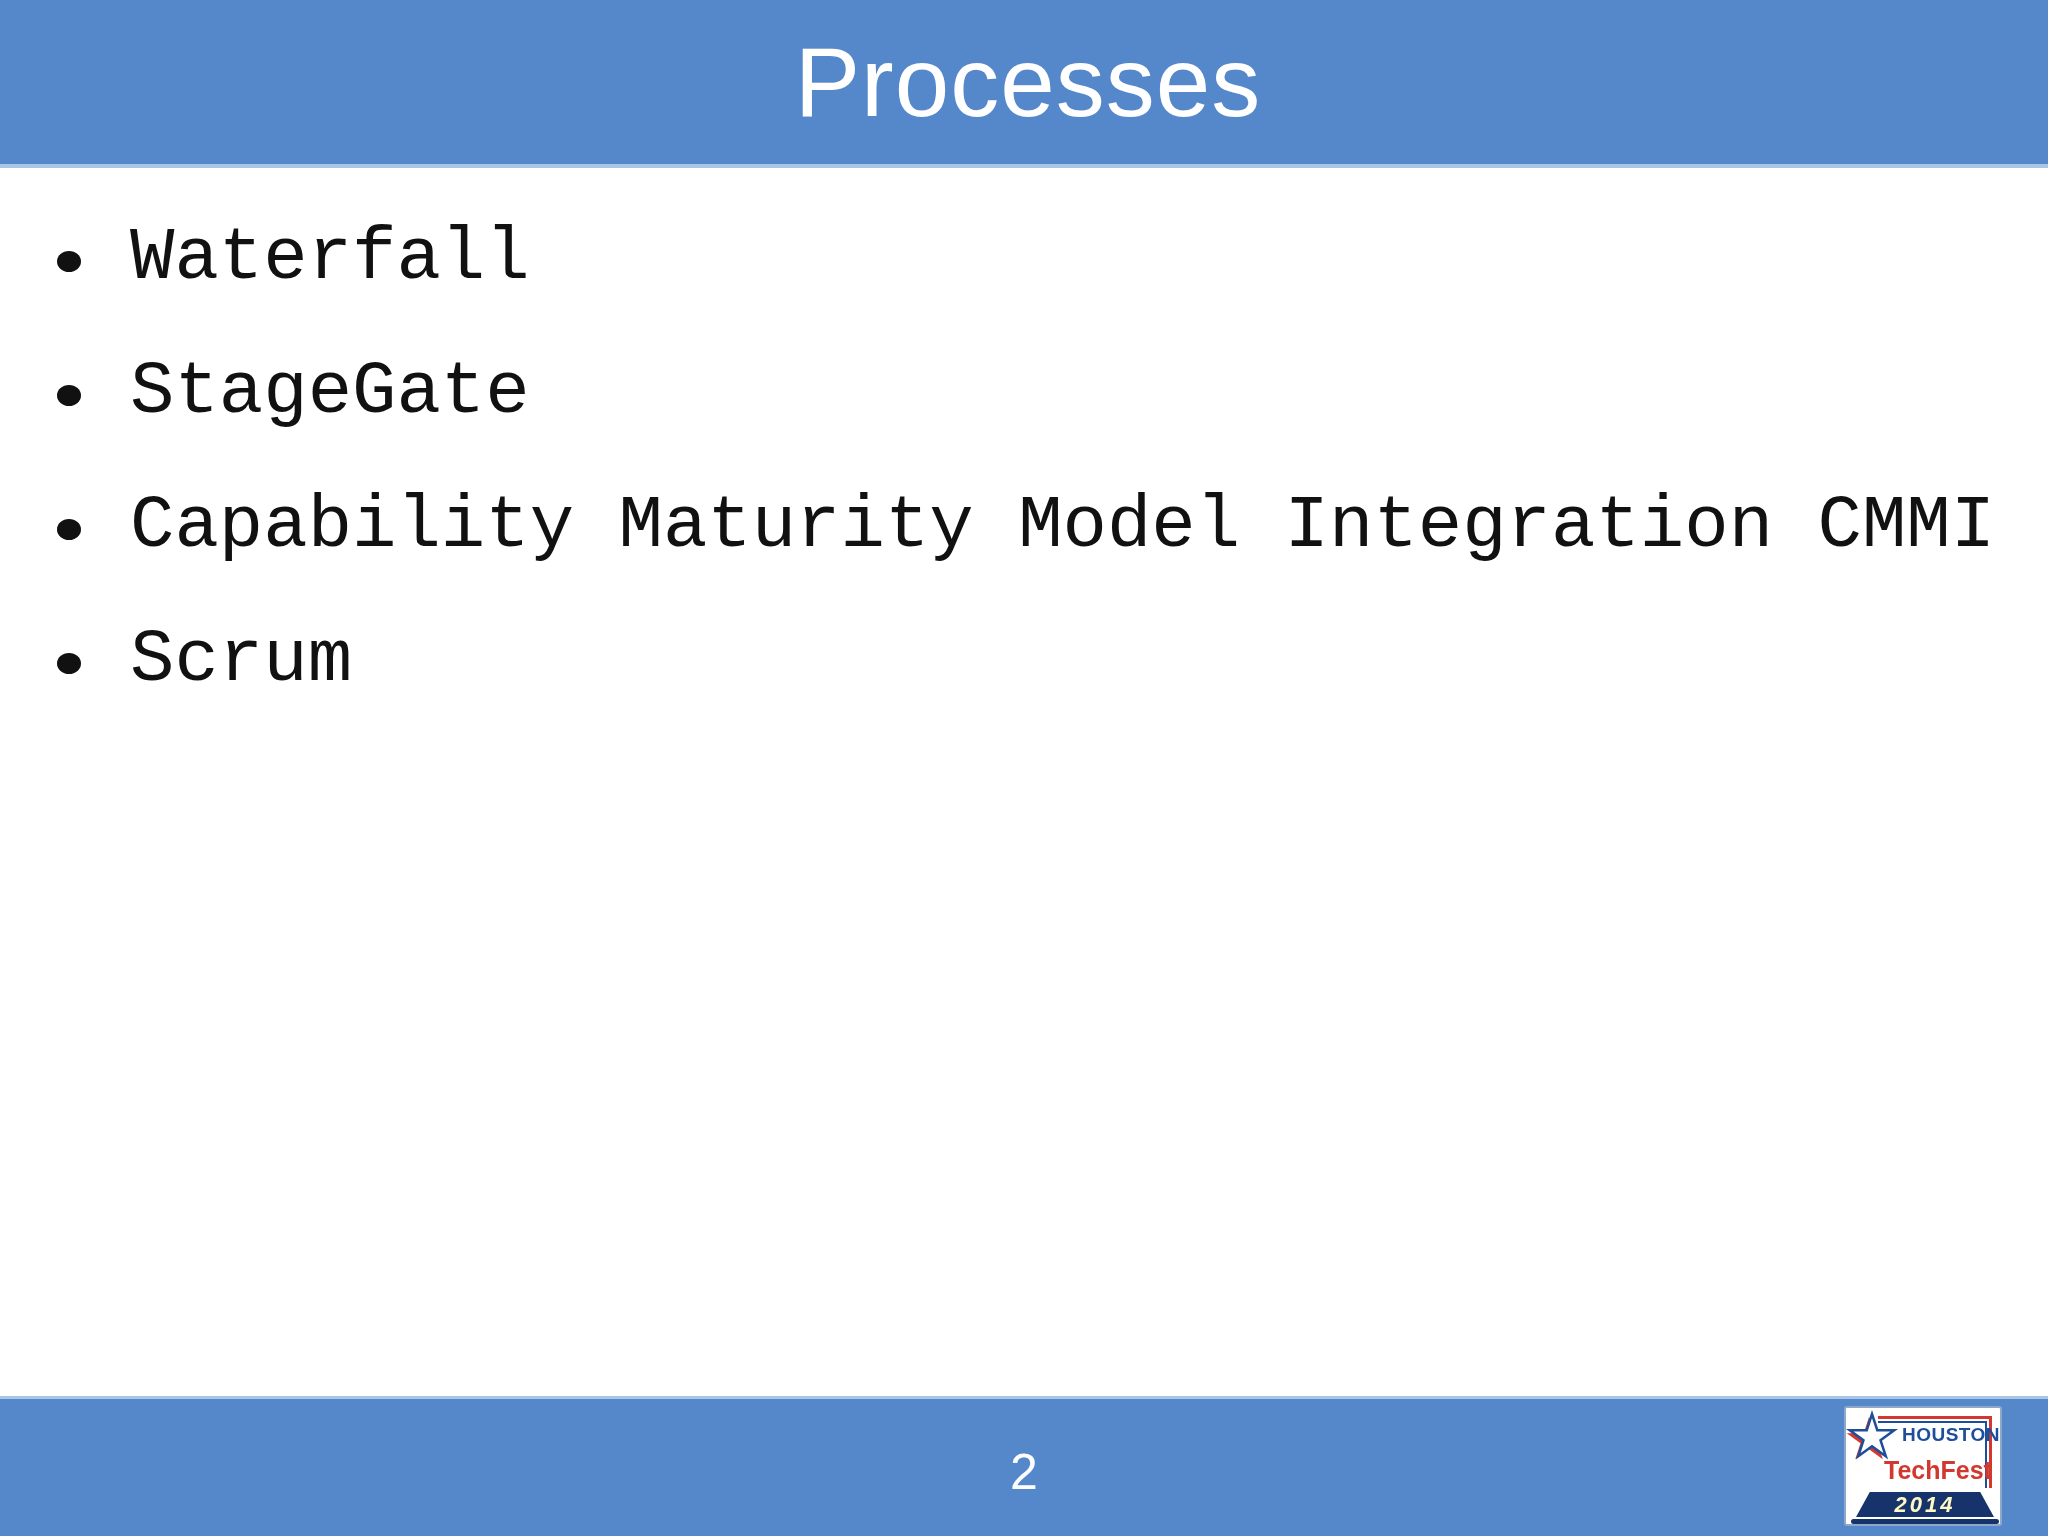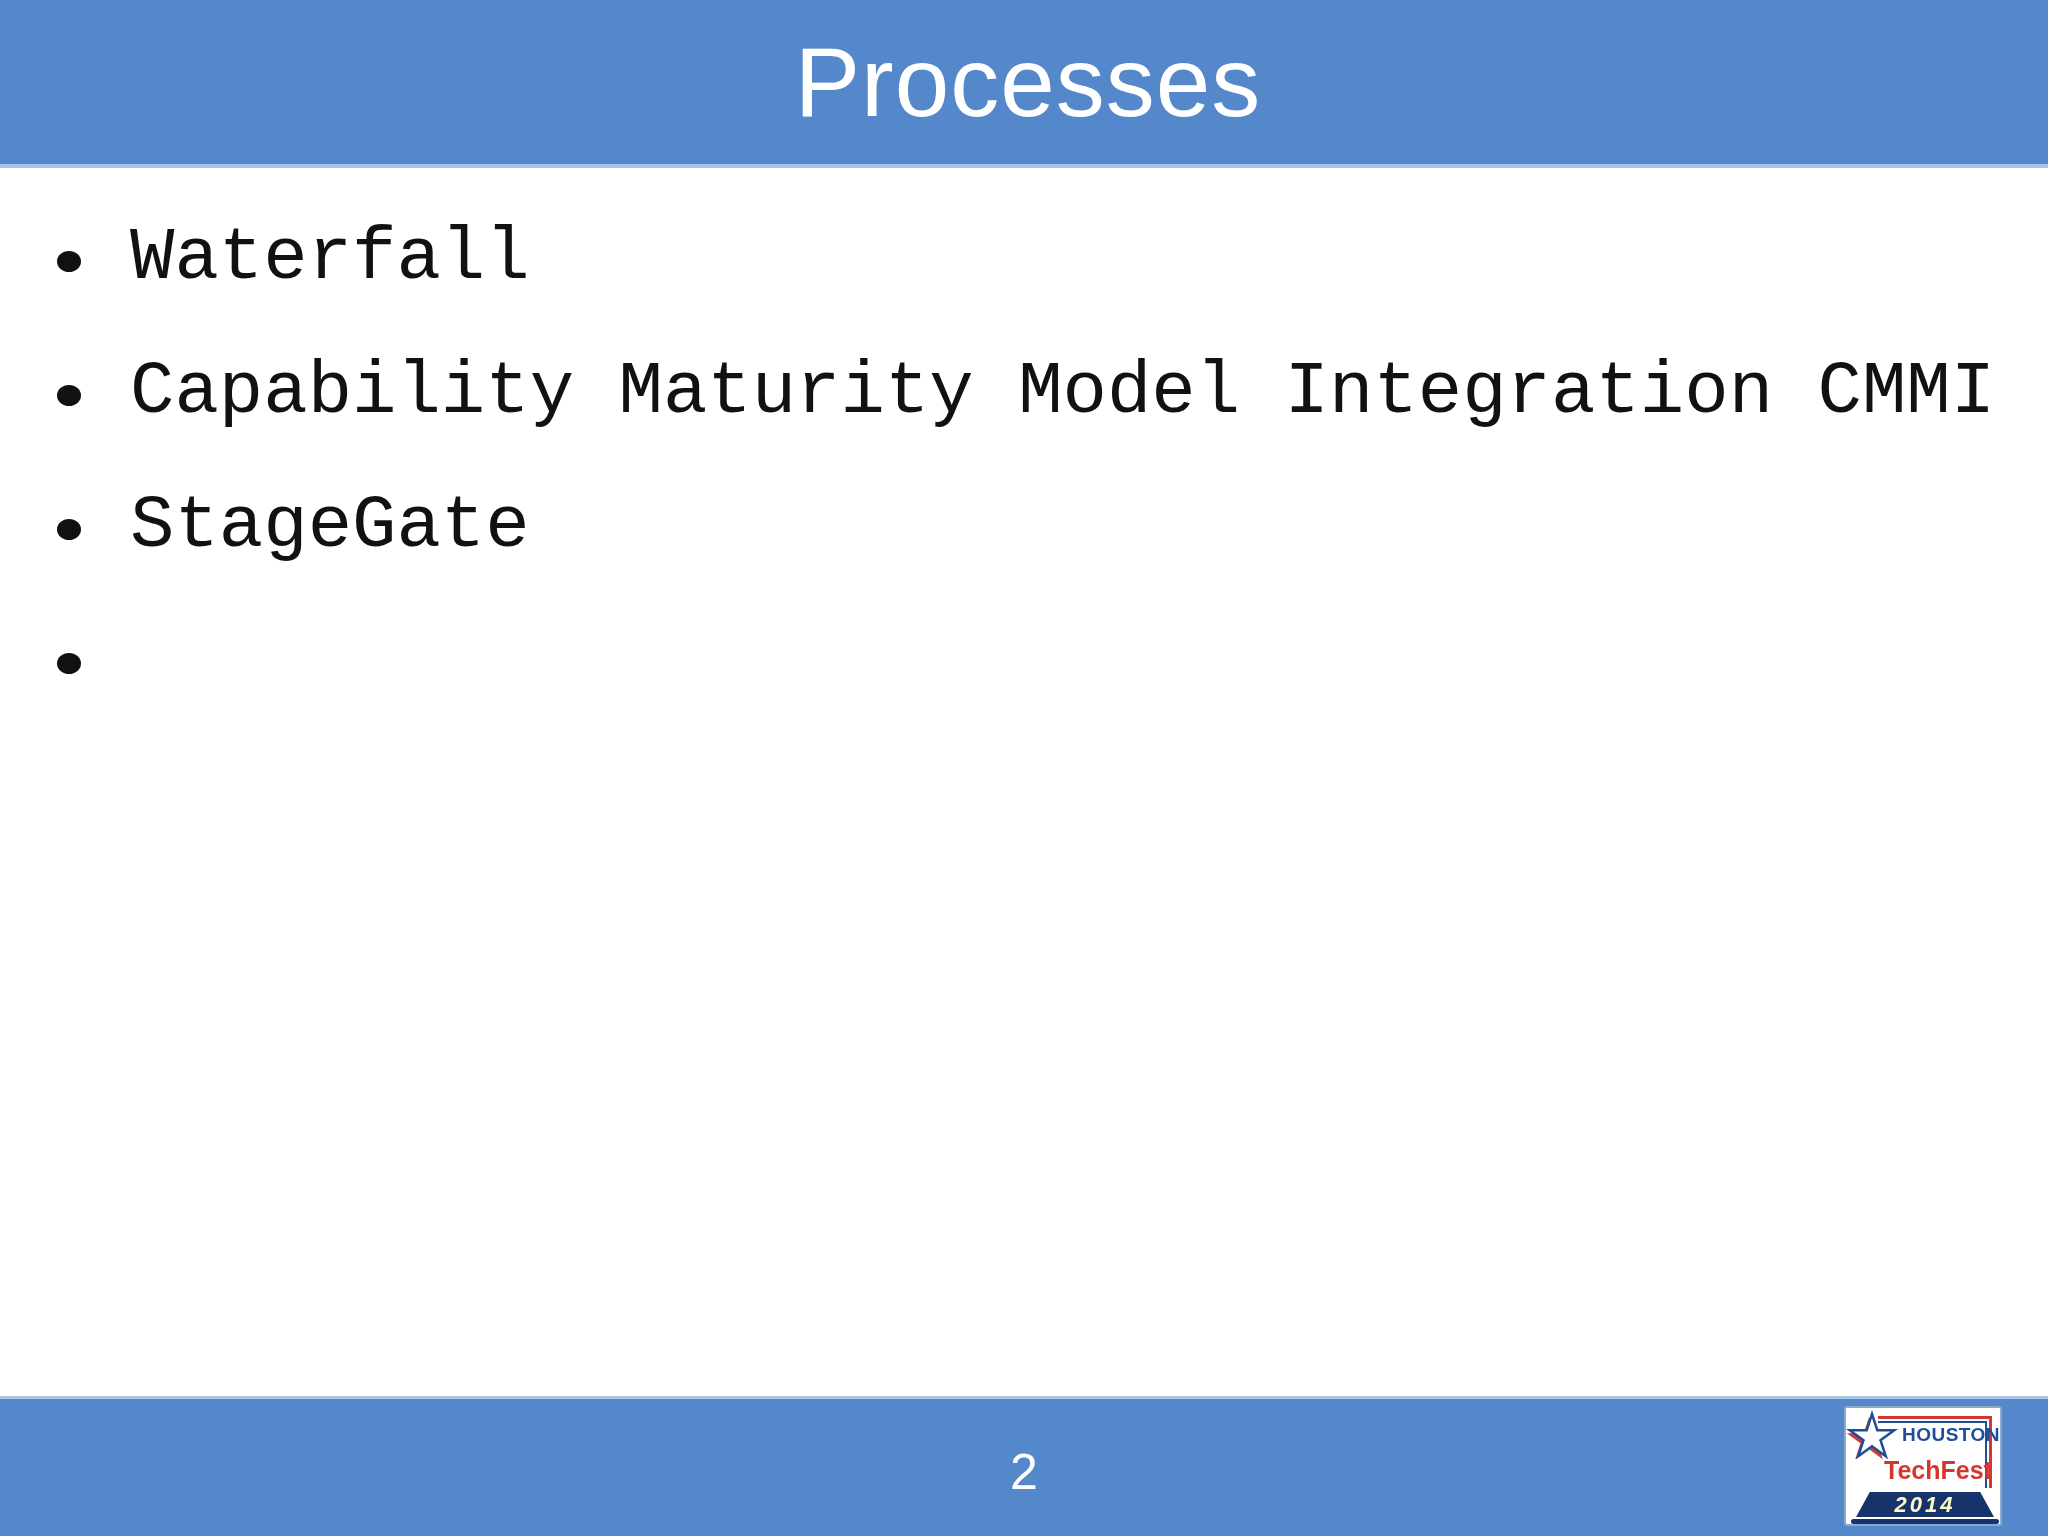--- a/index.html
+++ b/index.html
@@ -136,28 +136,29 @@
   </header>
 
   <main>
     <ul class="bullets">
         <li class="bullet-item">
           <span class="dot"></span>
           <span class="txt">Waterfall</span>
         </li>
         <li class="bullet-item">
           <span class="dot"></span>
+          <span class="txt">StageGate</span>
+        </li>
+        <li class="bullet-item">
+          <span class="dot"></span>
           <span class="txt">Capability Maturity Model Integration CMMI</span>
         </li>
         <li class="bullet-item">
           <span class="dot"></span>
-          <span class="txt">StageGate</span>
-        </li>
-        <li class="bullet-item">
-          <span class="dot"></span>
+          <span class="txt">Scrum</span>
         </li>
       </ul>
   </main>
 
   <footer class="footerbar">
     <div class="page-number">2</div>
   </footer>
 
   <div class="logo">
     <span class="star">★</span>

